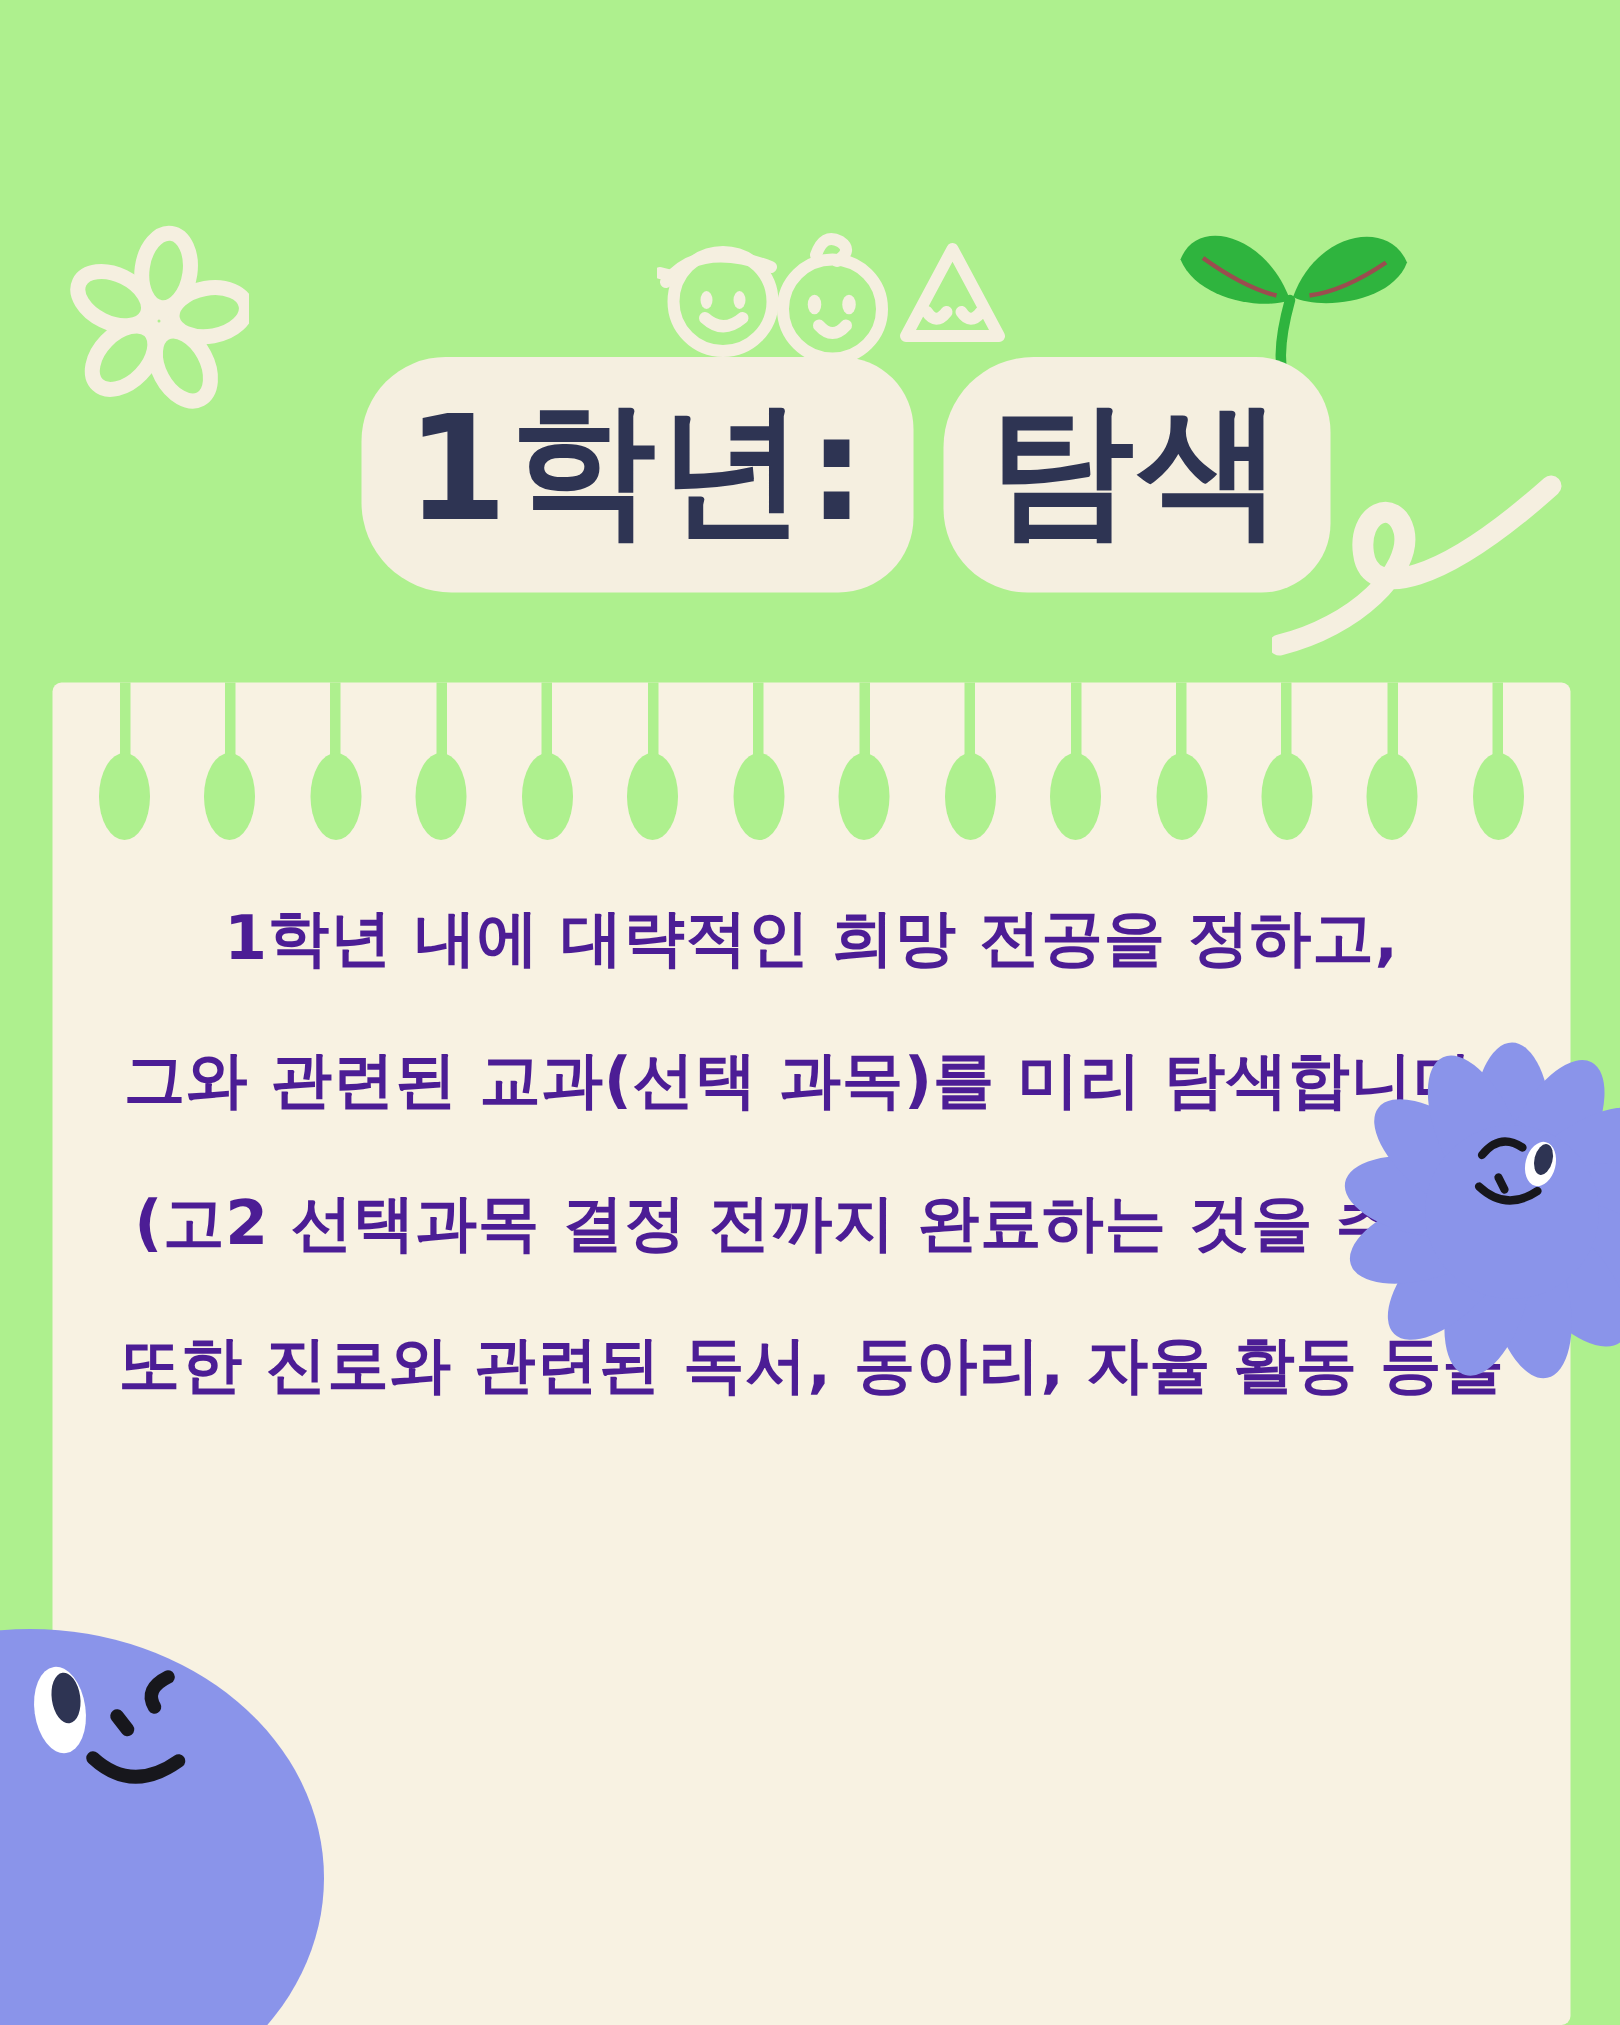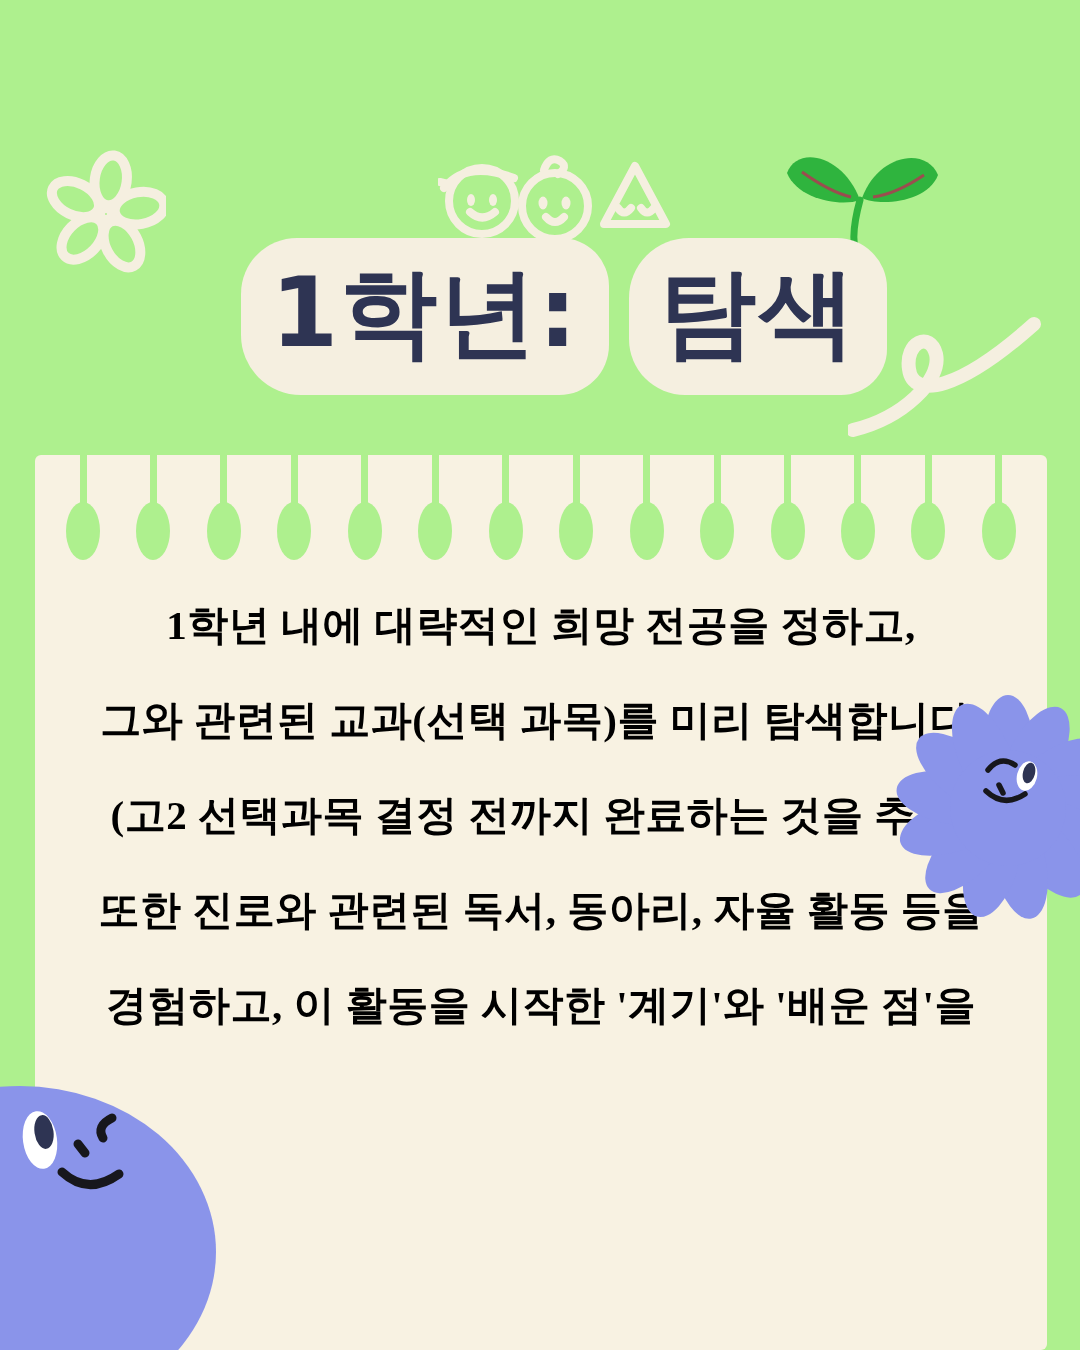--- a/index.html
+++ b/index.html
@@ -50,22 +50,22 @@
   .pin{width:36px;display:flex;flex-direction:column;align-items:center;}
   .pin-stem{width:7px;height:50px;background:#aef08e;}
   .pin-drop{width:34px;height:58px;border-radius:50%;background:#aef08e;margin-top:-3px;}
   
   .body-text{
     position:absolute;
     left:35px;top:578px;width:1012px;
     text-align:center;
   }
   .body-line{
-    font-size:41px;color:#000000;font-weight:600;
-    line-height:95px;white-space:nowrap;letter-spacing:0.5px;font-family:Liberation Serif, serif;
+    font-size:41px;color:#4c1d95;font-weight:600;
+    line-height:95px;white-space:nowrap;letter-spacing:0.5px;
   }
   
   .winking-flower{left:880px;top:688px;}
   .winking-blob{left:0px;top:1080px;}
 </style>
 </head>
 <body>
 
 <div class="canvas">
 
@@ -191,21 +191,20 @@
         <div class="pin-stem"></div>
         <div class="pin-drop"></div>
       </div>
     </div>
 
   <div class="body-text">
     <div class="body-line">1학년 내에 대략적인 희망 전공을 정하고,</div>
     <div class="body-line">그와 관련된 교과(선택 과목)를 미리 탐색합니다.</div>
     <div class="body-line">(고2 선택과목 결정 전까지 완료하는 것을 추천)</div>
     <div class="body-line">또한 진로와 관련된 독서, 동아리, 자율 활동 등을</div>
-    <div class="body-line">경험하고, 이 활동을 시작한 '계기'와 '배운 점'을</div>
   </div>
 
   <span class="deco winking-flower">
     <svg width="200" height="270" viewBox="0 0 200 270">
       <g fill="#8a94ea">
         <ellipse cx="128" cy="63" rx="26" ry="56" transform="rotate(0 128 120)"></ellipse>
         <ellipse cx="128" cy="63" rx="26" ry="56" transform="rotate(28 128 120)"></ellipse>
         <ellipse cx="128" cy="63" rx="26" ry="56" transform="rotate(56 128 120)"></ellipse>
         <ellipse cx="128" cy="63" rx="26" ry="56" transform="rotate(84 128 120)"></ellipse>
         <ellipse cx="128" cy="63" rx="26" ry="56" transform="rotate(112 128 120)"></ellipse>

